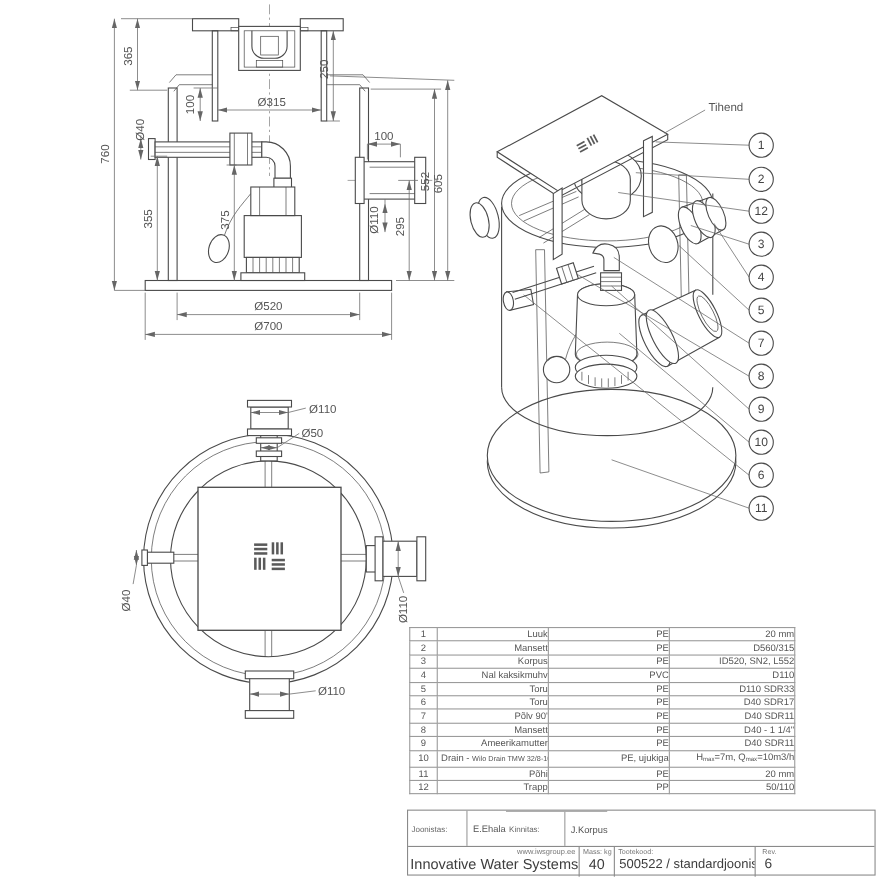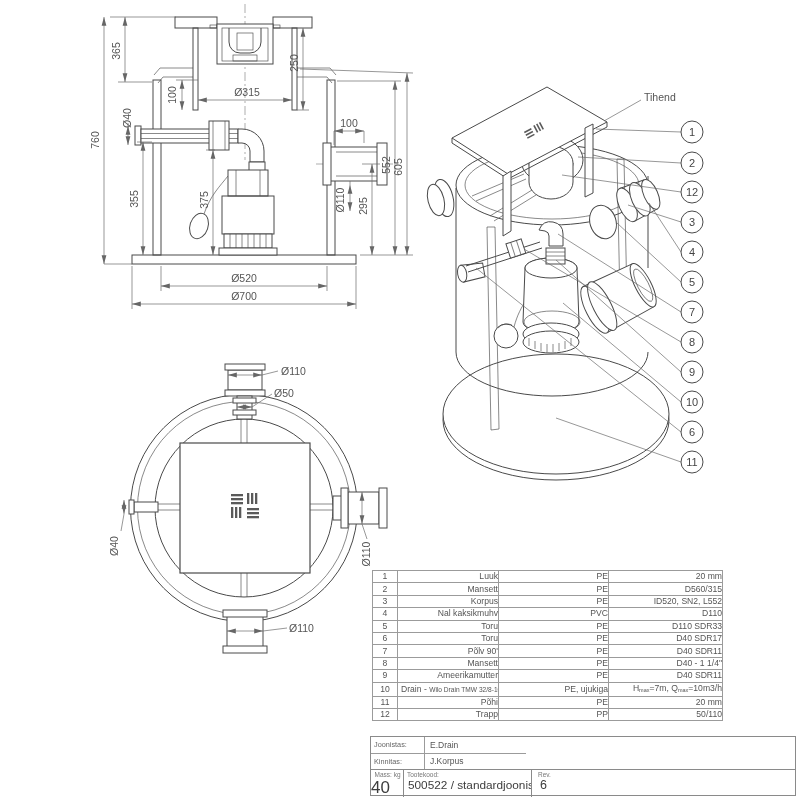--- a/index.html
+++ b/index.html
@@ -22,38 +22,38 @@
     overflow:hidden;white-space:nowrap;font-weight:normal;text-align:right;line-height:11px}
   #parts th{font-weight:bold;color:#444;text-align:center;padding:0;height:12px}
   #parts td.c{text-align:center;padding:0}
   #parts .sm{font-size:6.6px}
   #parts .bb{font-weight:normal}
   #parts sub{font-size:5.5px;vertical-align:-1px}
   
   #tblock{position:absolute;left:370px;top:736px;width:426px;height:60px;color:#555;
     border:1px solid #8a8a8a;box-sizing:border-box;font-size:8.5px;background:#fff}
   .tbtop{height:33px;display:flex;border-bottom:1px solid #8a8a8a;box-sizing:border-box}
-  .tbl{width:155px;display:flex;flex-direction:column;box-sizing:border-box}
+  .tbl{width:155px;display:flex;flex-direction:row;box-sizing:border-box}
   .tbl .r{flex:1;display:flex;align-items:center}
   .tbl .r+.r{border-top:1px solid #9b9b9b}
   .tbl .lab{width:53px;padding-left:3px;font-size:7.3px;color:#666;box-sizing:border-box}
   .tbl .val{flex:1;border-left:1px solid #9b9b9b;padding-left:5px;height:100%;
     display:flex;align-items:center}
   .tbtitle{flex:1;border-left:1px solid #8a8a8a;display:flex;flex-direction:column}
   .tbtitle .t1{font-size:12.5px;color:#3d3d3d;padding:1px 0 0 5px;flex:1}
   .tbtitle .t2{font-size:10.3px;color:#4a4a4a;padding:0 0 1px 5px;border-top:1px solid #c2c2c2}
   .tbbot{height:27px;display:flex;box-sizing:border-box}
   .cell{box-sizing:border-box;display:flex;flex-direction:column;overflow:hidden}
   .cell+.cell{border-left:1px solid #8a8a8a}
   .cell .lbl{font-size:6.5px;color:#777;padding:1px 2px 0 3px;white-space:nowrap}
   .comp-cell{width:155px}
   .comp-cell .web{font-size:6.8px;color:#777;text-align:right;padding:1px 3px 0 0}
   .comp-cell .comp{font-size:13.2px;color:#3d3d3d;padding-left:2px;white-space:nowrap}
   .mass-cell{width:32px;text-align:center}
-  .mass-cell .bigv{font-size:17px;color:#3d3d3d;text-align:left}
+  .mass-cell .bigv{font-size:13px;color:#3d3d3d;text-align:center}
   .code-cell{width:128px}
   .code-cell .bigv{font-size:11.8px;color:#3d3d3d;padding-left:4px;white-space:nowrap}
   .rev-cell{flex:1}
   .rev-cell .lbl{padding-left:6px}
   .rev-cell .bigv{font-size:12.5px;color:#3d3d3d;padding-left:8px}
 </style>
 </head>
 <body>
 
 <div id="sheet">
@@ -442,29 +442,33 @@
           <td>50/110</td>
         </tr>
 </tbody>
     </table>
 
 <div id="tblock">
   <div class="tbtop">
     <div class="tbl">
       <div class="r">
         <div class="lab">Joonistas:</div>
-        <div class="val">E.Drain</div>
+        <div class="val">E.Ehala</div>
       </div>
       <div class="r">
         <div class="lab">Kinnitas:</div>
         <div class="val">J.Korpus</div>
       </div>
     </div>
   </div>
   <div class="tbbot">
+    <div class="cell comp-cell">
+      <div class="web">www.iwsgroup.ee</div>
+      <div class="comp">Innovative Water Systems</div>
+    </div>
     <div class="cell mass-cell">
       <div class="lbl">Mass: kg</div>
       <div class="bigv">40</div>
     </div>
     <div class="cell code-cell">
       <div class="lbl">Tootekood:</div>
       <div class="bigv">500522 / standardjoonis</div>
     </div>
     <div class="cell rev-cell">
       <div class="lbl">Rev.</div>

